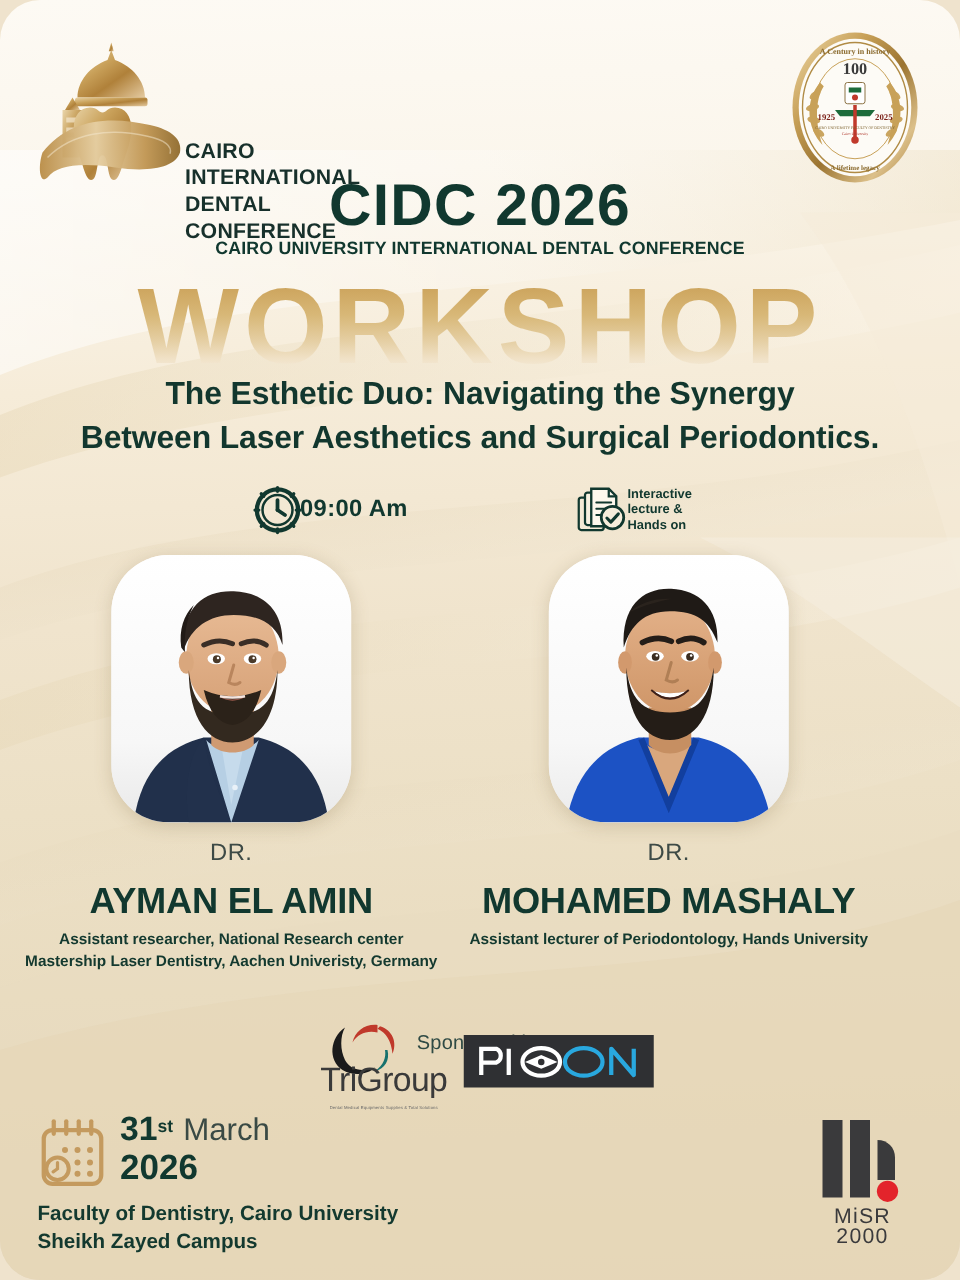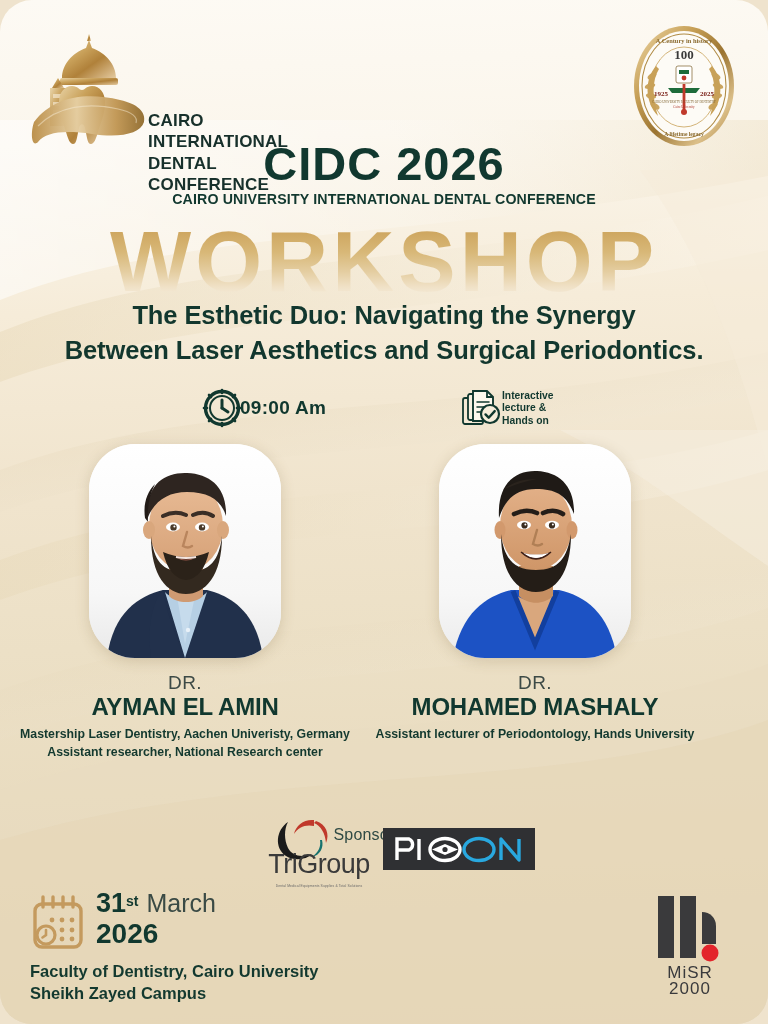--- a/index.html
+++ b/index.html
@@ -71,33 +71,33 @@
   
   .speakers { position:absolute; top:444px; left:0; width:768px; }
   .sp { position:absolute; width:300px; text-align:center; }
   .sp-a { left:35px; } .sp-b { left:385px; }
   .photo-frame {
     width:192px; height:214px; margin:0 auto; border-radius:46px; overflow:hidden; position:relative;
     background:radial-gradient(ellipse at 50% 38%,#ffffff 52%,#f3f3f3 74%,#e4e4e4 100%);
     box-shadow:0 3px 14px rgba(120,95,55,.22);
   }
   .sp-name-pre { margin-top:14px; font-size:19px; color:#3d4a46; letter-spacing:.4px; }
-  .sp-name { font-size:24px; font-weight:bold; color:#11382f; letter-spacing:-.2px; line-height:1.05; margin-top:0; }
+  .sp-name { font-size:29px; font-weight:bold; color:#11382f; letter-spacing:-.2px; line-height:1.05; margin-top:12px; }
   .sp-cred { margin-top:7px; font-size:12.3px; font-weight:bold; color:#13392f; line-height:1.45; }
   .sp-a .sp-cred { width:350px; margin-left:-25px; }
   .sp-b .sp-cred { width:330px; margin-left:-15px; }
   .sp-b .sp-name { white-space:nowrap; }
   .sp-a .sp-name { white-space:nowrap; }
 
   
   .sponsor-label {
     position:absolute; top:826px; left:0; width:768px; text-align:center;
     font-size:16px; color:#2f4a44; letter-spacing:.2px;
   }
-  .sponsor-row { position:absolute; top:812px; left:12px; width:624px; height:78px; }
+  .sponsor-row { position:absolute; top:812px; left:0; width:624px; height:78px; }
   .tri { position:absolute; left:248px; top:4px; width:118px; height:74px; }
   .tri-name { position:absolute; left:0; bottom:10px; width:118px; text-align:center;
     font-size:27px; color:#3a3a3a; letter-spacing:-.5px; }
   .tri-name b { font-weight:normal; }
   .tri-tag { position:absolute; left:0; bottom:2px; width:118px; text-align:center;
     font-size:3.4px; color:#6a6a6a; letter-spacing:.1px; white-space:nowrap; overflow:hidden; }
   .pioon { position:absolute; left:371px; top:16px; width:152px; height:42px; background:#2f3033;
     display:flex; align-items:center; justify-content:center; }
 
   
@@ -341,22 +341,22 @@
           <path d="M62 92 C62 132 78 150 97 150 C116 150 133 132 133 92 C130 116 122 128 97 128 C72 128 65 116 62 92 Z" fill="#33291f"></path>
           <path d="M74 108 q23 10 46 0 q-6 26-23 28 q-17-2-23-28 Z" fill="#2b2219"></path>
 
           <path d="M86 113 q11 5 22 0 q-11 7-22 0 Z" fill="#9d5a4c"></path>
           <path d="M87 113 q10 2 20 0" stroke="#f4e4de" stroke-width="2" fill="none"></path>
         </svg>
       </div>
       <div class="sp-name-pre">DR.</div>
       <div class="sp-name">AYMAN EL AMIN</div>
       <div class="sp-cred">
+        <div>Assistant researcher, National Research center</div>
         <div>Mastership Laser Dentistry, Aachen Univeristy, Germany</div>
-        <div>Assistant researcher, National Research center</div>
       </div>
     </div>
 
     <div class="sp sp-b">
       <div class="photo-frame">
         <svg viewBox="0 0 192 214" width="192" height="214">
           <defs>
             <linearGradient id="bgB" x1="0" y1="0" x2="0" y2="1">
               <stop offset="0" stop-color="#ffffff"></stop>
                 <stop offset=".7" stop-color="#f7f7f7"></stop>

